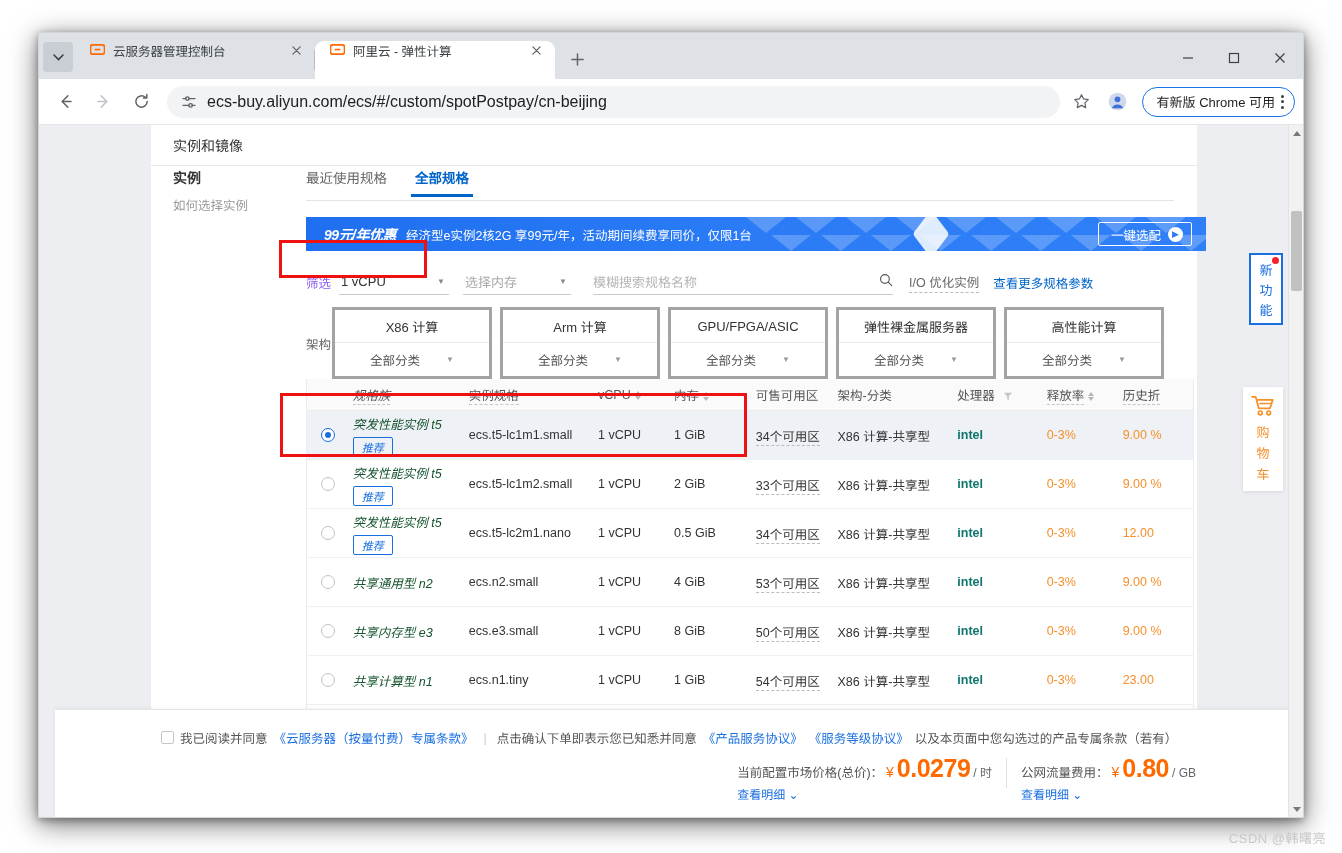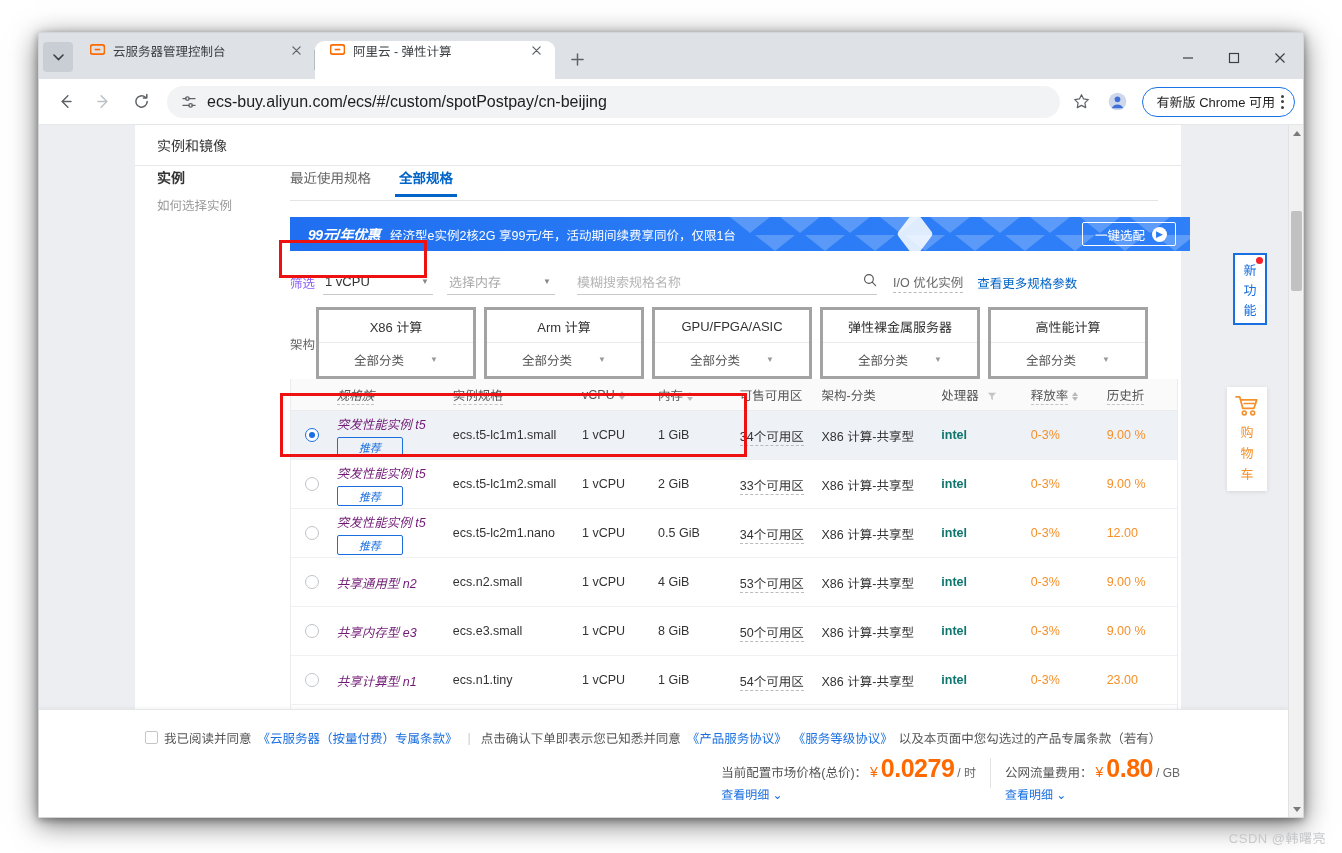--- a/index.html
+++ b/index.html
@@ -111,21 +111,21 @@
   .kebab { display:flex; flex-direction:column; gap:2.5px; align-items:center; }
   .kebab i { width:3px; height:3px; border-radius:50%; background:#3c4043; display:block; }
 
   
   .viewport {
     position: relative;
     width: 1264px; height: 692px;
     background: #eceef1; overflow: hidden;
   }
   .page-body {
-    position: absolute; left: 0; top: 0;
+    position: absolute; left: 16px; top: 0;
     width: 1249px; height: 692px;
     background: #eceef1;
   }
   .content-card {
     position: absolute; left: 96px; top: 0;
     width: 1046px; height: 584px;
     background: #ffffff;
   }
 
   .sec-title {
@@ -266,25 +266,25 @@
 
   .radio {
     width: 14px; height: 14px; border-radius: 50%;
     border: 1px solid #bfc3c7; background: #fff; display: block;
   }
   .radio.on { border: 1px solid #1a6fe0; position: relative; }
   .radio.on::after {
     content: ""; position: absolute; left: 3px; top: 3px;
     width: 6px; height: 6px; border-radius: 50%; background: #1a6fe0;
   }
-  .fam-name { font-size: 12.5px; color: #701a75; }
+  .fam-name { font-size: 12.5px; color: #14532d; }
   .fam-tag {
     display: inline-block; margin-top: 4px;
     border: 1px solid #1a6fe0; color: #1a6fe0;
-    font-size: 11px; padding: 1px 21px; border-radius: 2px;
+    font-size: 11px; padding: 1px 8px; border-radius: 2px;
   }
   .zone-dashed { border-bottom: 1px dashed #bbb; padding-bottom: 1px; cursor: pointer; }
   .intel { color: #0f766e; font-weight: bold; font-size: 12.5px; }
   .orange { color: #f5902b; }
   .sort-arrows { display:inline-flex; flex-direction:column; gap:1px; margin-left:4px; vertical-align:middle; }
   .sort-arrows i { width:0;height:0;border-left:3.5px solid transparent;border-right:3.5px solid transparent; display:block;}
   .sort-arrows i.up { border-bottom:4px solid #b6b8ba; }
   .sort-arrows i.dn { border-top:4px solid #b6b8ba; }
   .hdr-dashed { border-bottom: 1px dashed #c3c5c7; padding-bottom:1px; }
 

